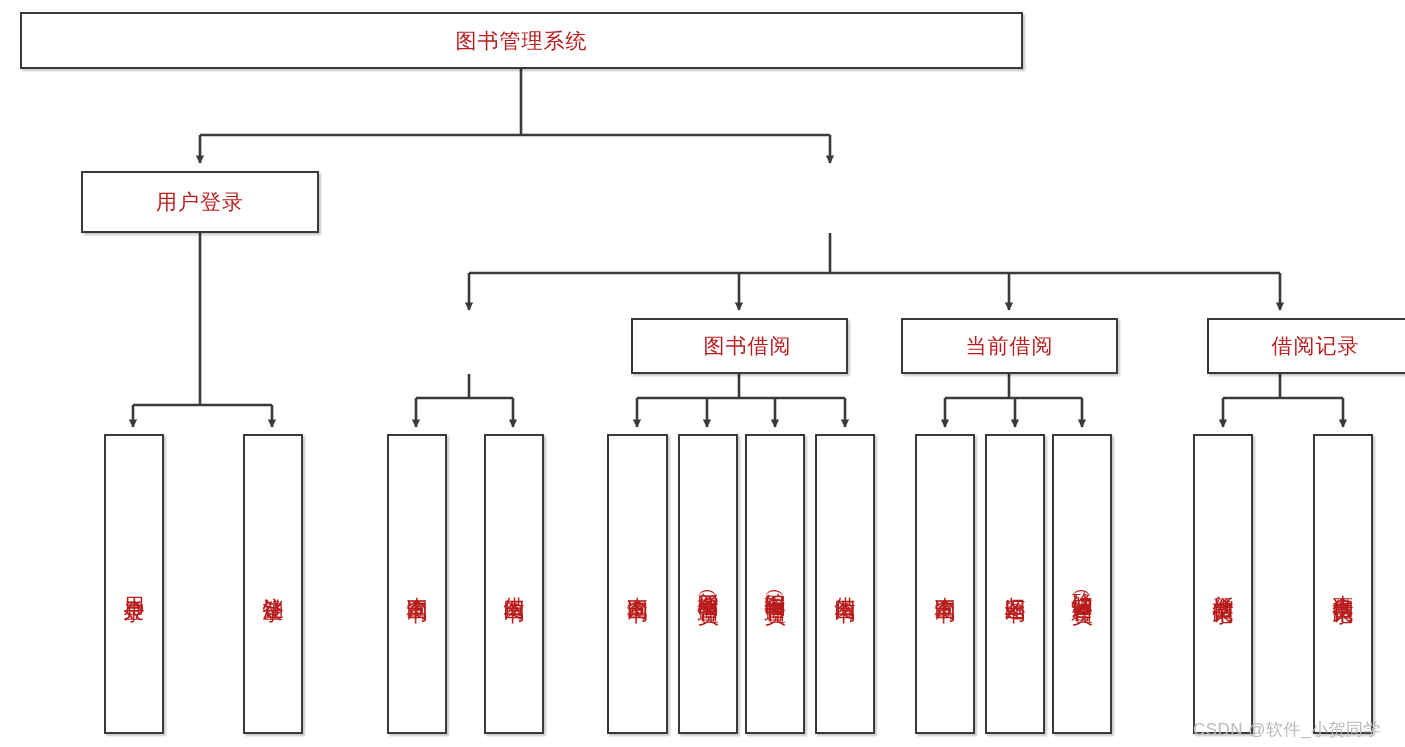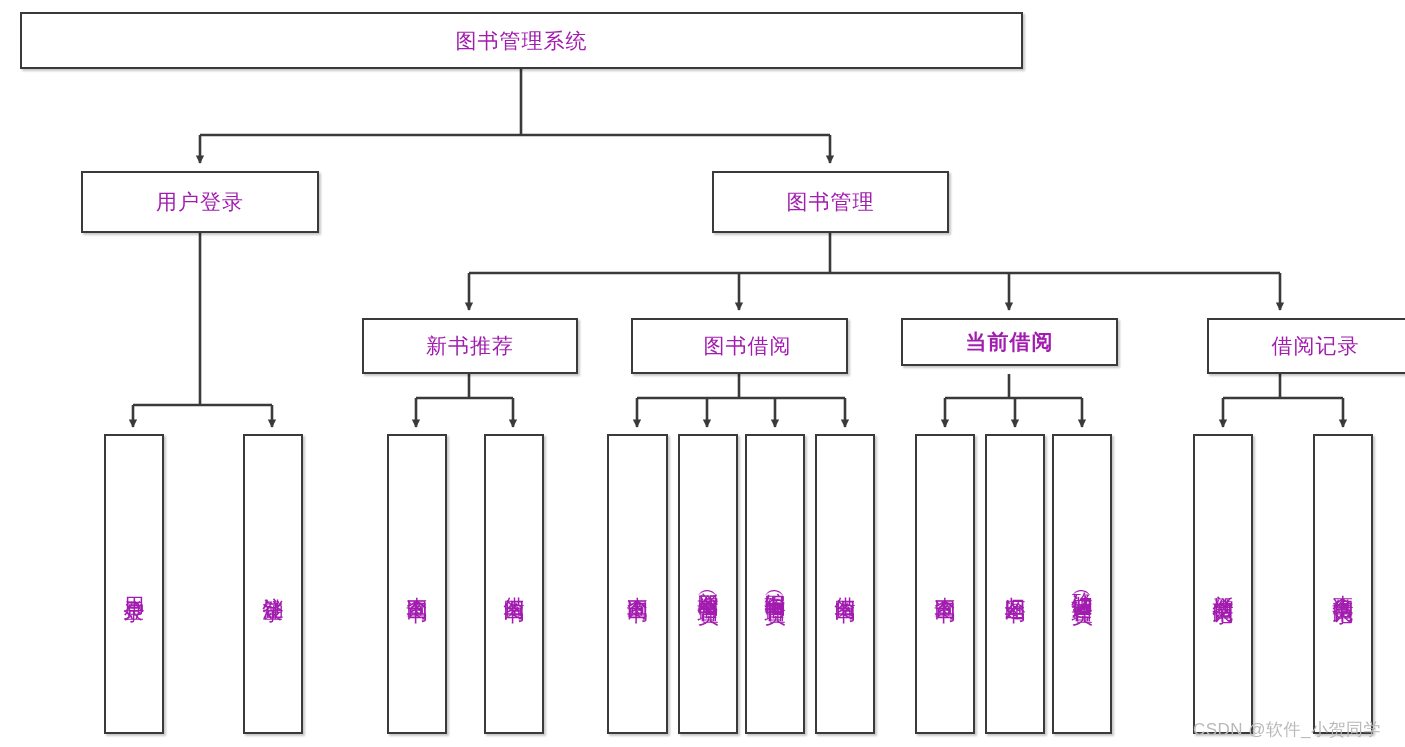--- a/index.html
+++ b/index.html
@@ -27,21 +27,21 @@
   }
   .node {
     position: absolute;
     box-sizing: border-box;
     background: #ffffff;
     border: 2px solid #3a3a3a;
     box-shadow: 2px 2px 2px rgba(0,0,0,0.22);
     display: flex;
     align-items: center;
     justify-content: center;
-    color: #a21caf;
+    color: #b91c1c;
     z-index: 2;
   }
   .node.horiz {
     font-size: 21px;
     letter-spacing: 1px;
     line-height: 1.2;
     text-align: center;
   }
   .node.vert {
     font-size: 21px;
@@ -127,31 +127,25 @@
     </g>
   </svg>
 
   <div class="node horiz" style="left:20px;top:12px;width:1003px;height:57px;">
     <span>图书管理系统</span>
   </div>
 
   <div class="node horiz" style="left:81px;top:171px;width:238px;height:62px;">
     <span>用户登录</span>
   </div>
-  <div class="node horiz" style="left:712px;top:171px;width:237px;height:62px;">
-    <span>图书管理</span>
-  </div>
 
-  <div class="node horiz" style="left:362px;top:318px;width:216px;height:56px;">
-    <span>新书推荐</span>
-  </div>
   <div class="node horiz" style="left:631px;top:318px;width:217px;height:56px;padding-left:16px;">
     <span>图书借阅</span>
   </div>
-  <div class="node horiz" style="left:901px;top:318px;width:217px;height:48px;font-weight:bold;">
+  <div class="node horiz" style="left:901px;top:318px;width:217px;height:56px;">
     <span>当前借阅</span>
   </div>
   <div class="node horiz" style="left:1171px;top:318px;width:217px;height:56px;margin-left:36px;">
     <span>借阅记录</span>
   </div>
 
   <div class="node vert" style="left:104px;top:434px;width:60px;height:300px;">
     <span class="vlabel">用户登录</span>
   </div>
   <div class="node vert" style="left:243px;top:434px;width:60px;height:300px;">

